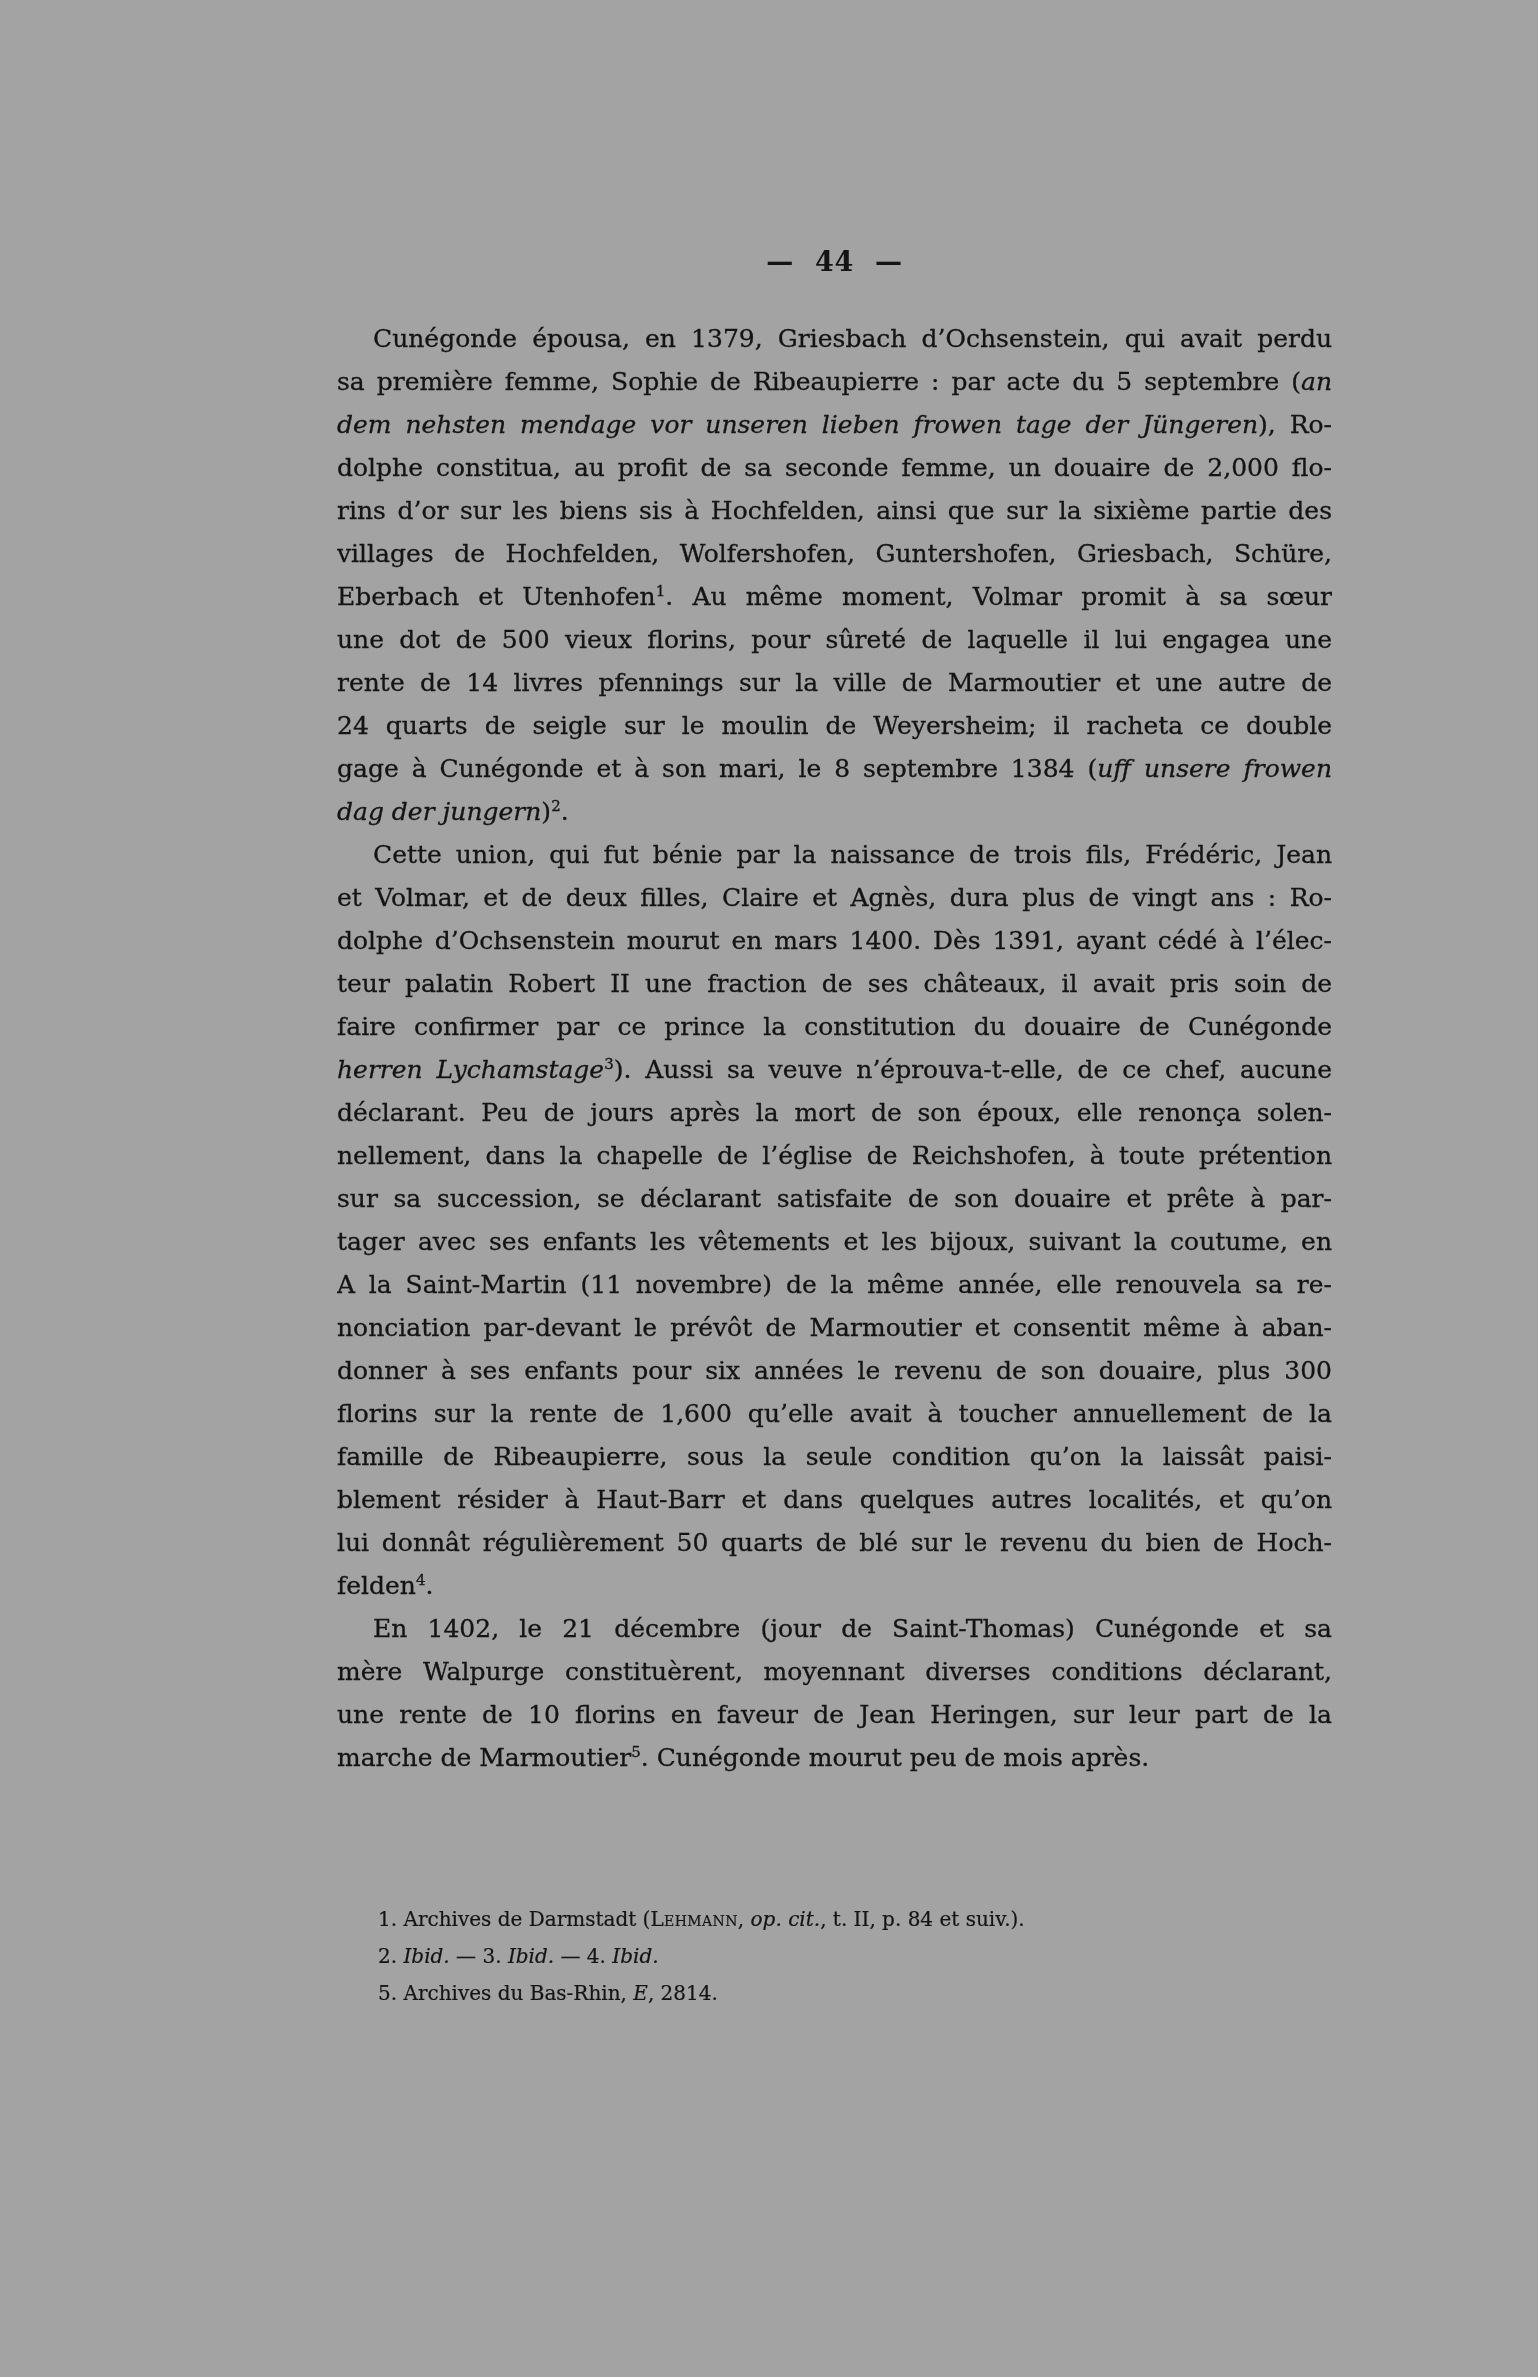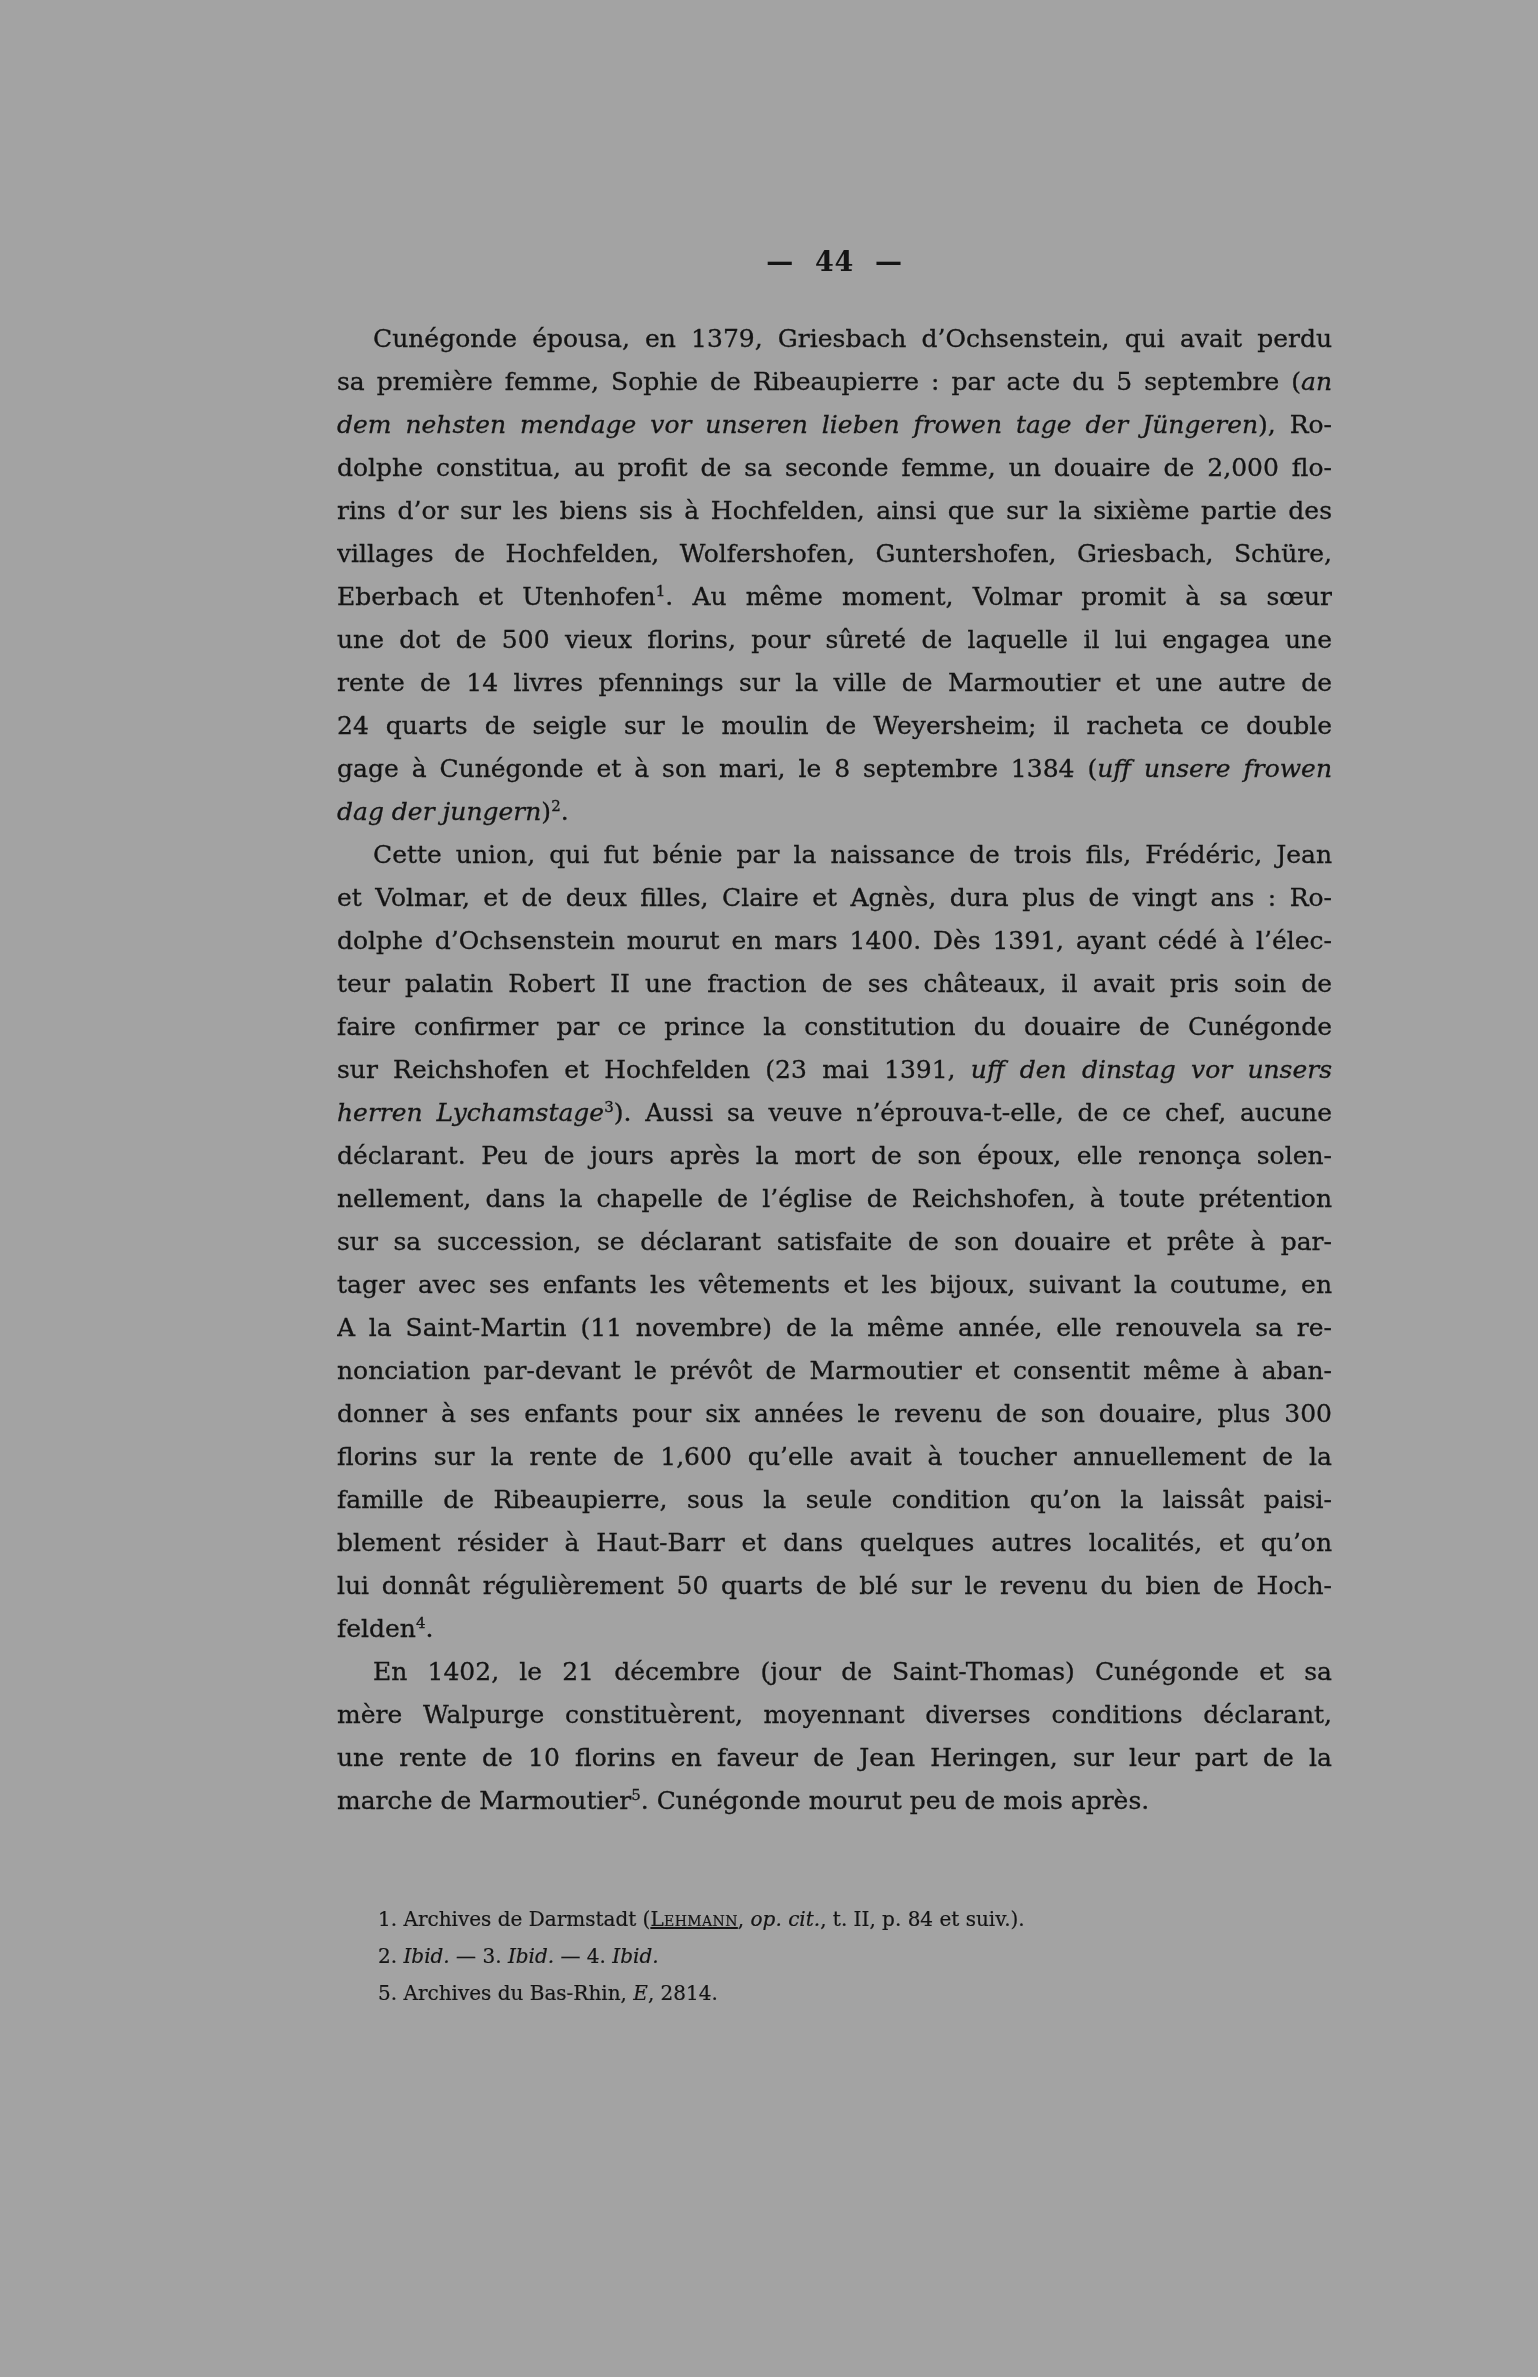--- a/index.html
+++ b/index.html
@@ -50,21 +50,21 @@
     left: 337px;
     top: 1901px;
     width: 995px;
     font-size: 20px;
     line-height: 37px;
     -webkit-text-stroke: 0.2px #141414;
   }
   .fn { padding-left: 41px; height: 37px; overflow: hidden; }
   .r-n { font-style: normal; }
   .r-i { font-style: italic; }
-  .r-sc { font-variant: small-caps; letter-spacing: 0.4px; text-decoration: underline; }
+  .r-sc { font-variant: small-caps; letter-spacing: 0.4px; }
   .r-sup {
     font-size: 60%;
     vertical-align: super;
     line-height: 0;
   }
 </style>
 </head>
 <body>
 
 <div class="page">
@@ -84,21 +84,20 @@
       <div class="line"><span class="r-n">une dot de 500 vieux florins, pour sûreté de laquelle il lui engagea une</span></div>
       <div class="line"><span class="r-n">rente de 14 livres pfennings sur la ville de Marmoutier et une autre de</span></div>
       <div class="line"><span class="r-n">24 quarts de seigle sur le moulin de Weyersheim; il racheta ce double</span></div>
       <div class="line"><span class="r-n">gage à Cunégonde et à son mari, le 8 septembre 1384 (</span><span class="r-i">uff unsere frowen</span></div>
       <div class="line last"><span class="r-i">dag der jungern</span><span class="r-n">)</span><span class="r-sup">2</span><span class="r-n">.</span></div>
       <div class="line indent"><span class="r-n">Cette union, qui fut bénie par la naissance de trois fils, Frédéric, Jean</span></div>
       <div class="line"><span class="r-n">et Volmar, et de deux filles, Claire et Agnès, dura plus de vingt ans : Ro-</span></div>
       <div class="line"><span class="r-n">dolphe d’Ochsenstein mourut en mars 1400. Dès 1391, ayant cédé à l’élec-</span></div>
       <div class="line"><span class="r-n">teur palatin Robert II une fraction de ses châteaux, il avait pris soin de</span></div>
       <div class="line"><span class="r-n">faire confirmer par ce prince la constitution du douaire de Cunégonde</span></div>
-      <div class="line"><span class="r-n">sur Reichshofen et Hochfelden (23 mai 1391, </span><span class="r-i">uff den dinstag vor unsers</span></div>
       <div class="line"><span class="r-i">herren Lychamstage</span><span class="r-sup">3</span><span class="r-n">). Aussi sa veuve n’éprouva-t-elle, de ce chef, aucune</span></div>
       <div class="line"><span class="r-n">déclarant. Peu de jours après la mort de son époux, elle renonça solen-</span></div>
       <div class="line"><span class="r-n">nellement, dans la chapelle de l’église de Reichshofen, à toute prétention</span></div>
       <div class="line"><span class="r-n">sur sa succession, se déclarant satisfaite de son douaire et prête à par-</span></div>
       <div class="line"><span class="r-n">tager avec ses enfants les vêtements et les bijoux, suivant la coutume, en</span></div>
       <div class="line"><span class="r-n">A la Saint-Martin (11 novembre) de la même année, elle renouvela sa re-</span></div>
       <div class="line"><span class="r-n">nonciation par-devant le prévôt de Marmoutier et consentit même à aban-</span></div>
       <div class="line"><span class="r-n">donner à ses enfants pour six années le revenu de son douaire, plus 300</span></div>
       <div class="line"><span class="r-n">florins sur la rente de 1,600 qu’elle avait à toucher annuellement de la</span></div>
       <div class="line"><span class="r-n">famille de Ribeaupierre, sous la seule condition qu’on la laissât paisi-</span></div>

